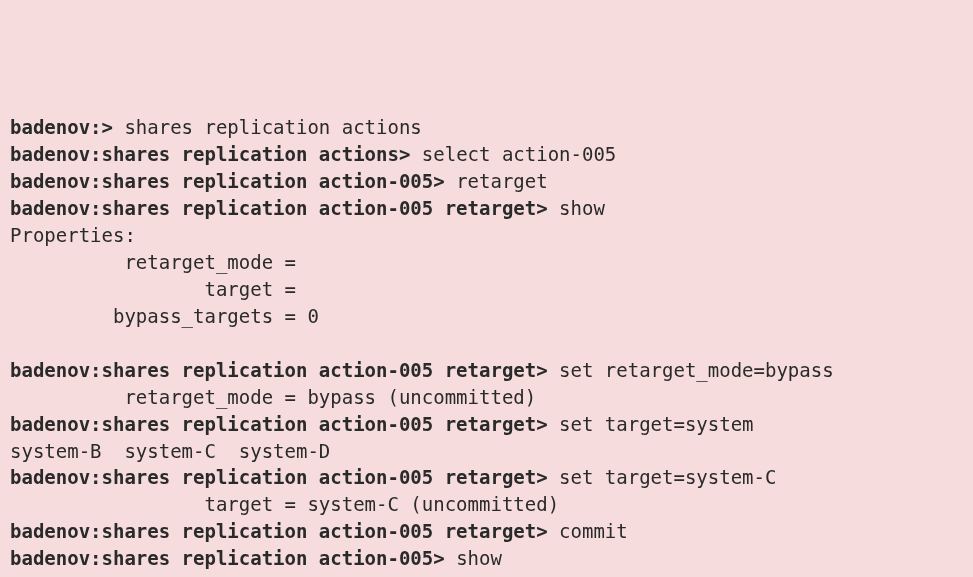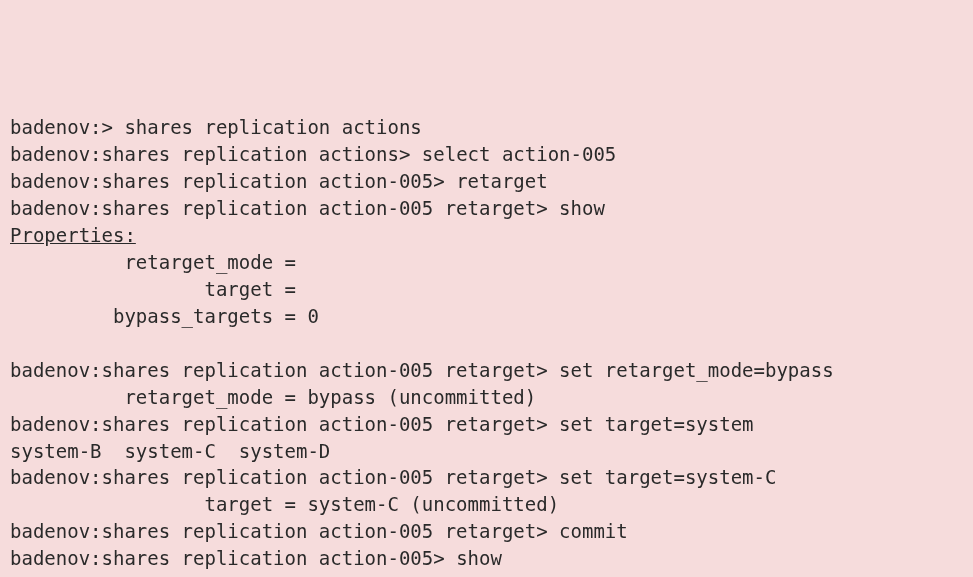--- a/index.html
+++ b/index.html
@@ -16,24 +16,23 @@
       padding: 6px 10px;
       width: 973px;
       height: 577px;
       overflow: hidden;
       white-space: pre;
     }
     .line {
       display: block;
     }
     .bold {
-      font-weight: normal;
+      font-weight: bold;
     }
     .underline {
-      text-decoration: underline;
     }
   </style>
 </head>
 <body>
 
 
 
 <div id="terminal"><span class="line"><span class="bold">badenov:&gt;</span><span> shares replication actions</span></span><span class="line"><span class="bold">badenov:shares replication actions&gt;</span><span> select action-005</span></span><span class="line"><span class="bold">badenov:shares replication action-005&gt;</span><span> retarget</span></span><span class="line"><span class="bold">badenov:shares replication action-005 retarget&gt;</span><span> show</span></span><span class="line"><span class="underline">Properties:</span></span><span class="line"><span>          retarget_mode =</span></span><span class="line"><span>                 target =</span></span><span class="line"><span>         bypass_targets = 0</span></span><span class="line"><span> </span></span><span class="line"><span class="bold">badenov:shares replication action-005 retarget&gt;</span><span> set retarget_mode=bypass</span></span><span class="line"><span>          retarget_mode = bypass (uncommitted)</span></span><span class="line"><span class="bold">badenov:shares replication action-005 retarget&gt;</span><span> set target=system</span></span><span class="line"><span>system-B  system-C  system-D</span></span><span class="line"><span class="bold">badenov:shares replication action-005 retarget&gt;</span><span> set target=system-C</span></span><span class="line"><span>                 target = system-C (uncommitted)</span></span><span class="line"><span class="bold">badenov:shares replication action-005 retarget&gt;</span><span> commit</span></span><span class="line"><span class="bold">badenov:shares replication action-005&gt;</span><span> show</span></span><span class="line"><span class="underline">Properties:</span></span></div>
 
 

